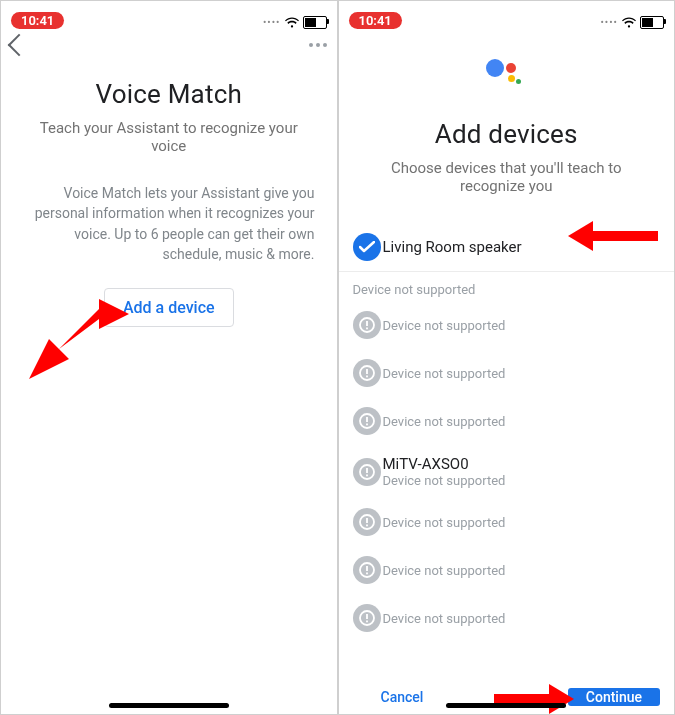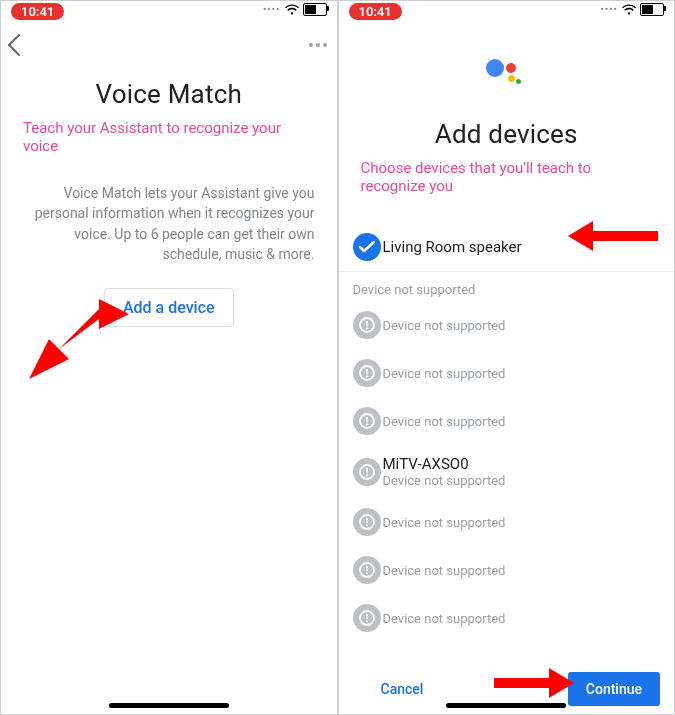--- a/index.html
+++ b/index.html
@@ -1,34 +1,34 @@
 <!DOCTYPE html>
 <html><head>
 <meta charset="utf-8">
 <style>
   html,body{margin:0;padding:0;background:#fff;font-family:-apple-system,BlinkMacSystemFont,"Segoe UI",Roboto,Helvetica,Arial,sans-serif;color:#202124;}
   .frame{display:flex;width:675px;height:715px;}
   .phone{flex:1;border:1px solid #cfcfcf;position:relative;display:flex;flex-direction:column;overflow:hidden;background:#fff;}
   
-  .status{display:flex;align-items:flex-start;justify-content:space-between;height:26px;padding:2px 10px 0;}
+  .status{display:flex;align-items:flex-end;justify-content:space-between;height:26px;padding:2px 10px 0;}
   .time-pill{background:#e8312f;color:#fff;border-radius:10px;padding:1px 10px;font-size:13px;font-weight:600;}
   .status-right{display:flex;align-items:center;gap:4px;color:#000;}
   .dots{font-size:10px;color:#888;letter-spacing:1px;}
   .wifi svg{display:block;}
   .battery{width:22px;height:11px;border:1px solid #000;border-radius:2px;position:relative;}
   .battery::after{content:"";position:absolute;right:-3px;top:2px;width:2px;height:5px;background:#000;border-radius:0 1px 1px 0;}
   .battery .level{position:absolute;left:1px;top:1px;bottom:1px;width:50%;background:#000;}
   
   .nav{display:flex;align-items:center;justify-content:space-between;padding:8px 10px 0;}
   .chevron{width:14px;height:14px;border-left:2px solid #5f6368;border-bottom:2px solid #5f6368;transform:rotate(45deg);}
   .more-dots{display:flex;gap:3px;}
   .more-dots span{width:4px;height:4px;background:#9aa0a6;border-radius:50%;}
   
   .h1{font-size:26px;font-weight:400;text-align:center;margin:26px 12px 10px;letter-spacing:.2px;}
-  .subtitle{font-size:15px;color:#ec4899;padding:0 22px;margin-bottom:28px;}
+  .subtitle{font-size:15px;color:#737373;text-align:center;padding:0 22px;margin-bottom:28px;}
   .desc{font-size:14px;color:#80868b;text-align:right;padding:0 22px;line-height:1.45;}
   .btn-outline{display:inline-block;border:1px solid #dadce0;border-radius:4px;padding:9px 18px;color:#1a73e8;font-size:16px;font-weight:500;background:#fff;}
   .center{display:flex;justify-content:center;margin-top:24px;}
   .home-ind{position:absolute;left:50%;bottom:6px;transform:translateX(-50%);width:120px;height:5px;background:#000;border-radius:3px;}
   
   .assist-logo{display:flex;justify-content:center;margin-top:30px;}
   .assist-logo .wrap{position:relative;width:40px;height:34px;}
   .assist-logo .c{position:absolute;border-radius:50%;}
   .assist-logo .blue{width:18px;height:18px;background:#4285f4;left:0;top:0;}
   .assist-logo .red{width:10px;height:10px;background:#ea4335;left:20px;top:4px;}
@@ -39,21 +39,21 @@
   .check{width:28px;height:28px;border-radius:50%;background:#1a73e8;display:flex;align-items:center;justify-content:center;}
   .check svg{display:block;}
   .device-name{font-size:15px;color:#202124;}
   .device-sub{font-size:13px;color:#9aa0a6;}
   .section-label{font-size:13px;color:#9aa0a6;padding:10px 14px 4px;}
   .excl{width:28px;height:28px;border-radius:50%;background:#bdc1c6;display:flex;align-items:center;justify-content:center;}
   .excl svg{display:block;}
   .device-row .txt{display:flex;flex-direction:column;}
   .footer{display:flex;align-items:center;justify-content:space-between;padding:8px 14px;margin-top:auto;position:relative;margin-left:28px;}
   .cancel{color:#1a73e8;font-size:14px;font-weight:500;}
-  .continue{background:#1a73e8;color:#fff;font-size:14px;font-weight:500;border-radius:3px;padding:9px 18px;}
+  .continue{background:#1a73e8;color:#fff;font-size:14px;font-weight:500;border-radius:3px;padding:1px 18px;}
   .list{overflow:hidden;}
   
   .arrow{position:absolute;pointer-events:none;}
   .arrow svg{display:block;}
 </style>
 </head>
 <body>
 
 <div class="frame">
 

